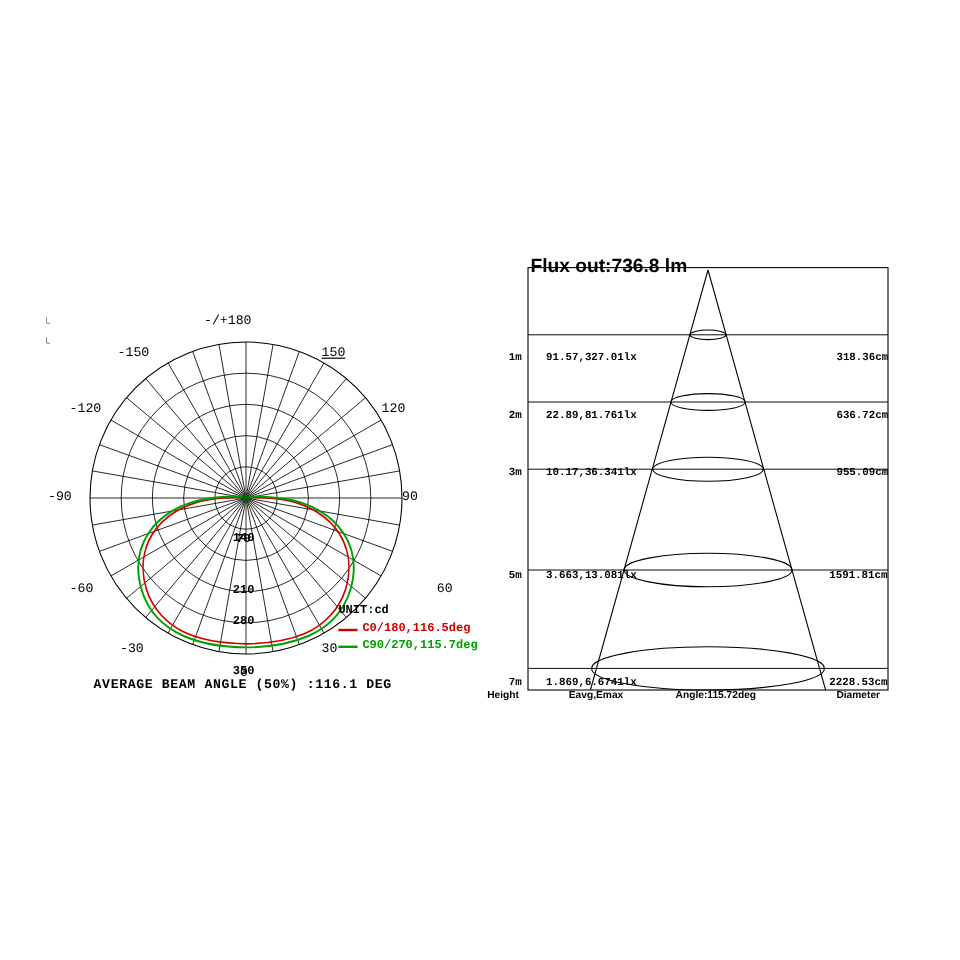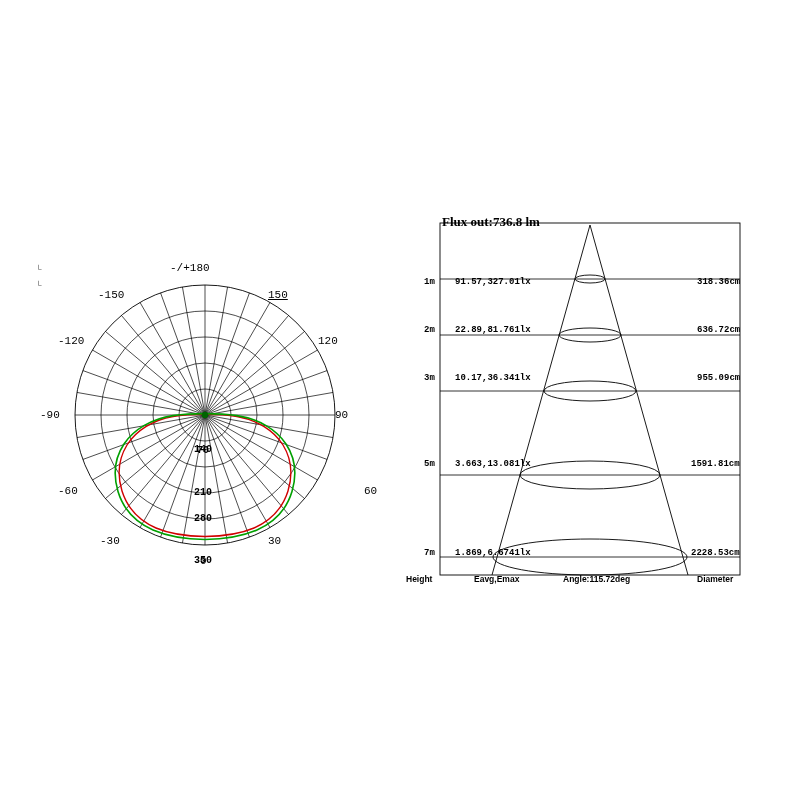--- a/index.html
+++ b/index.html
@@ -97,32 +97,33 @@
     top: 205px;
     width: 340px;
     height: 390px;
   }
   #cone-svg { display: block; }
 
   .flux-label {
     position: absolute;
     left: 442px;
     top: 214px;
-    font-family: Liberation Serif, serif;
-    font-size: 13px;
+    font-family: Liberation Sans, sans-serif;
+    font-size: 16px;
     font-weight: bold;
     white-space: nowrap;
   }
 
   .cone-text {
     position: absolute;
     font-family: "Liberation Mono", monospace;
     font-size: 9px;
     font-weight: bold;
     white-space: nowrap;
+    margin-top: 16px;
   }
   .cone-foot {
     position: absolute;
     font-family: Liberation Sans, sans-serif;
     font-size: 8.5px;
     font-weight: bold;
     white-space: nowrap;
   }
 </style>
 </head>
@@ -223,21 +224,33 @@
     <div class="axis-label" style="left:248px; top:295px;">30</div>
     <div class="axis-label" style="left:180px; top:315px;">0</div>
 
     <div class="ring-label" style="left:177px; top:205px;">70</div>
     <div class="ring-label" style="left:174px; top:204px;">140</div>
     <div class="ring-label" style="left:174px; top:247px;">210</div>
     <div class="ring-label" style="left:174px; top:273px;">280</div>
     <div class="ring-label" style="left:174px; top:315px;">350</div>
   </div>
 
-
+  <div class="legend">
+    <div class="unit">UNIT:cd</div>
+    <div class="row c0">
+      <span class="swatch"></span>
+      <span>C0/180,116.5deg</span>
+    </div>
+    <div class="row c90">
+      <span class="swatch"></span>
+      <span>C90/270,115.7deg</span>
+    </div>
+  </div>
+
+  <div id="beam-angle-caption">AVERAGE BEAM ANGLE (50%) :116.1 DEG</div>
 
   <div class="flux-label">Flux out:736.8 lm</div>
 
   <div id="cone-panel">
     <svg id="cone-svg" width="340" height="390" viewBox="0 0 340 390">
 
       <rect x="20" y="18" width="300" height="352" fill="none" stroke="#000" stroke-width="0.9"></rect>
 
       <g stroke="#000" stroke-width="0.8">
         <line x1="20" y1="74" x2="320" y2="74"></line>

